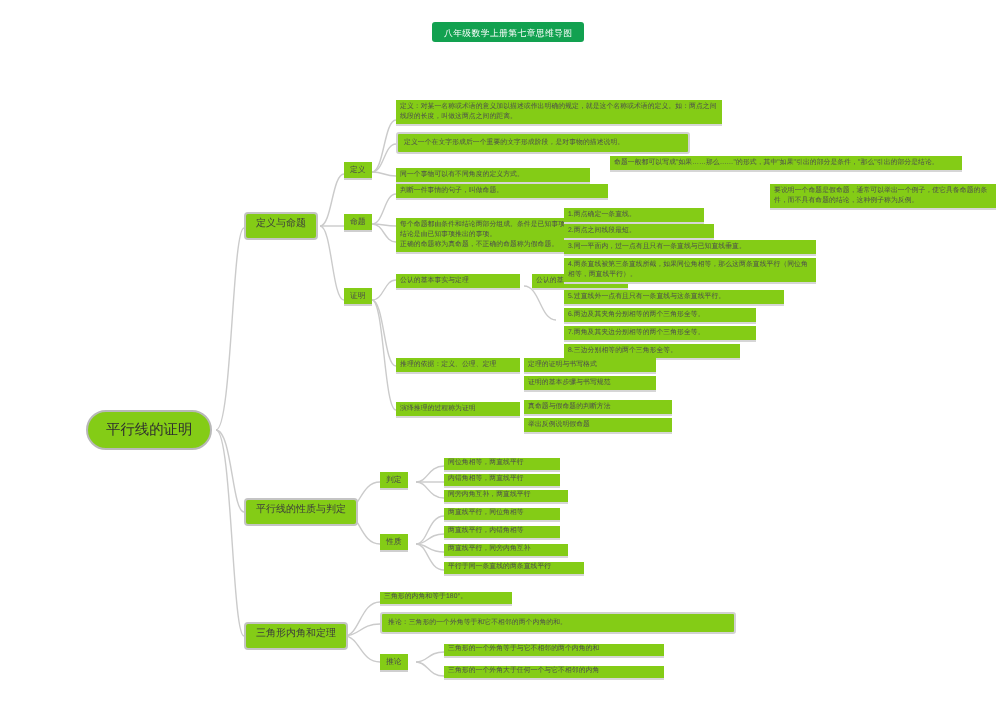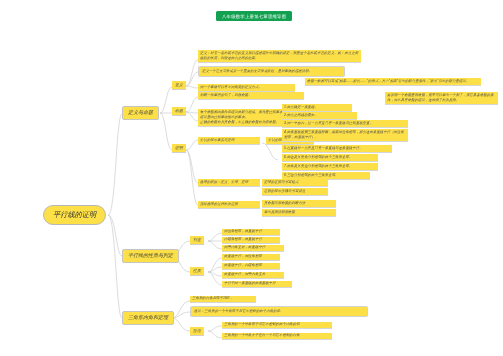--- a/index.html
+++ b/index.html
@@ -8,25 +8,24 @@
     background:#ffffff;
     font-family:"Liberation Sans","DejaVu Sans",sans-serif;
     overflow:hidden;
     position:relative;
   }
   #canvas{position:absolute;left:0;top:0;width:503px;height:356px;}
   svg.links{position:absolute;left:0;top:0;width:503px;height:356px;pointer-events:none;}
   .node{
     position:absolute;
     box-sizing:border-box;
-    background:#fde047;
+    background:#84cc16;
     color:#3c3c3c;
     white-space:nowrap;
     line-height:1.15;
-    font-style:italic;
   }
   
   .banner{
     position:absolute;
     background:#12a150;
     color:#ffffff;
     font-size:4.4px;
     letter-spacing:.2px;
     padding:2.6px 6px;
     border-radius:1.5px;

